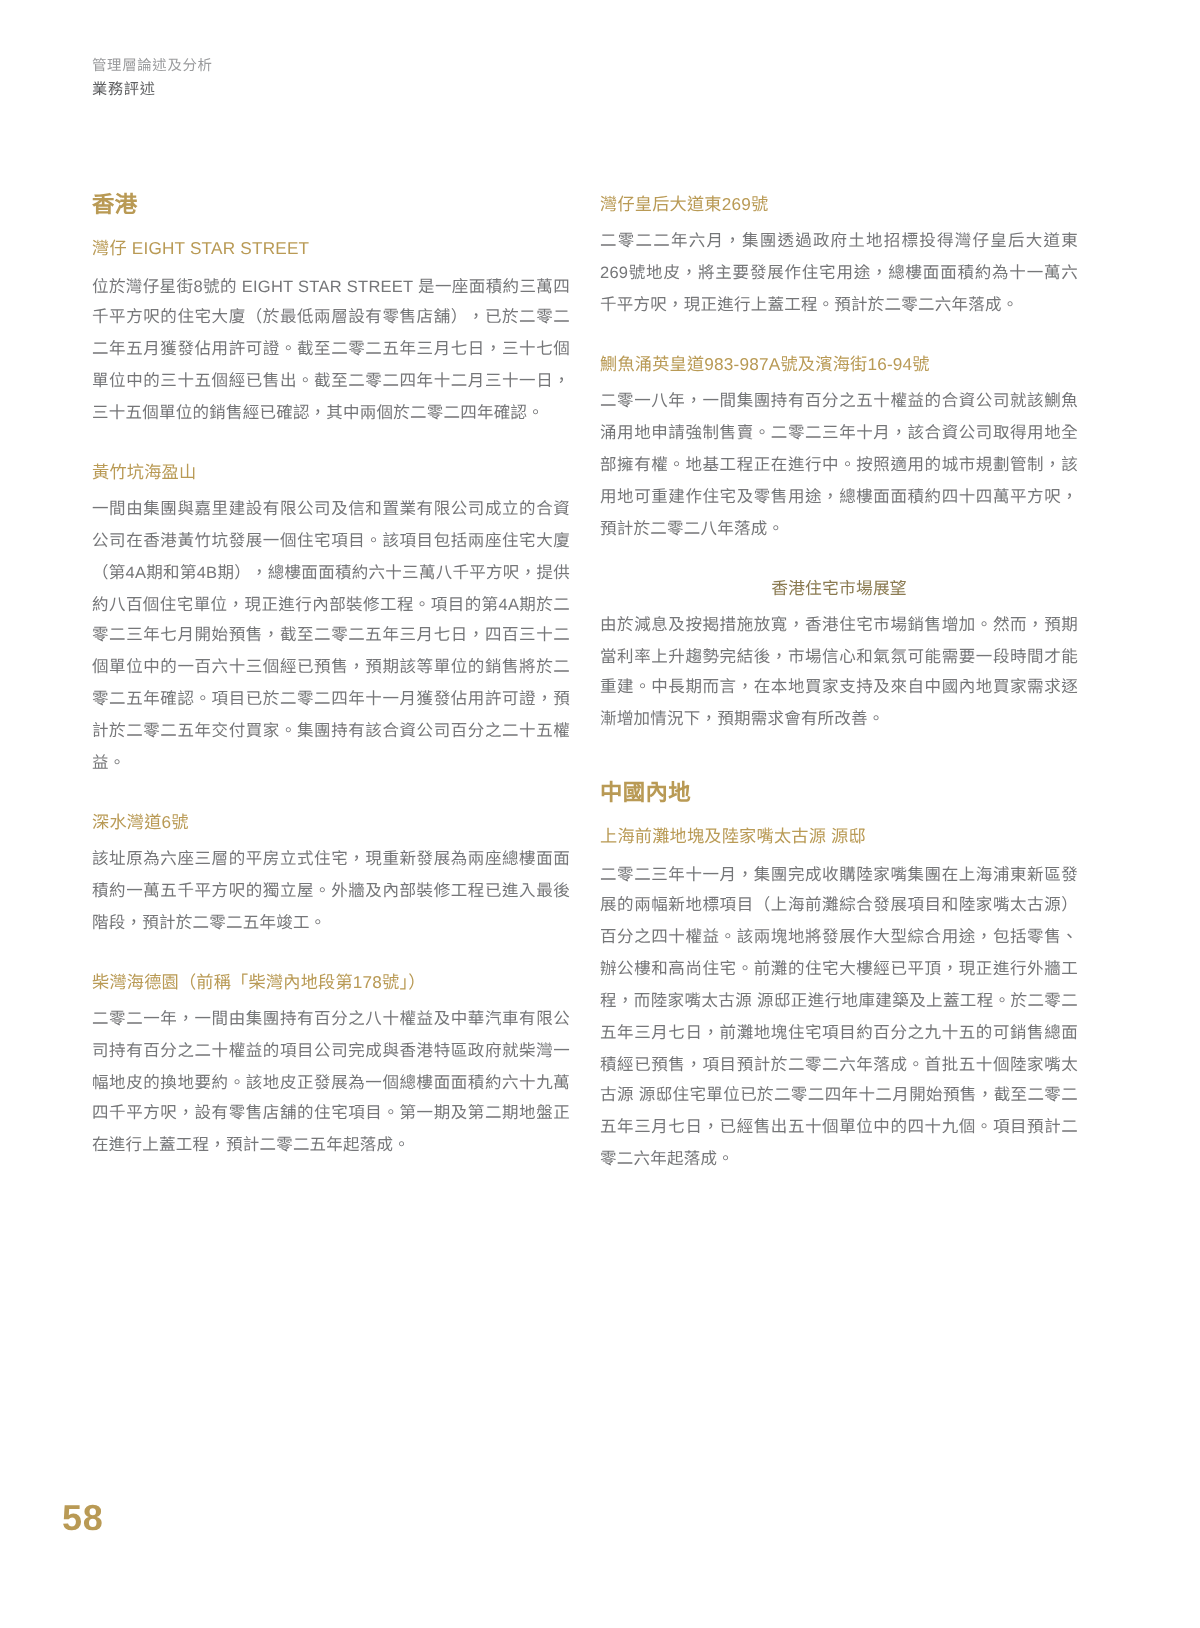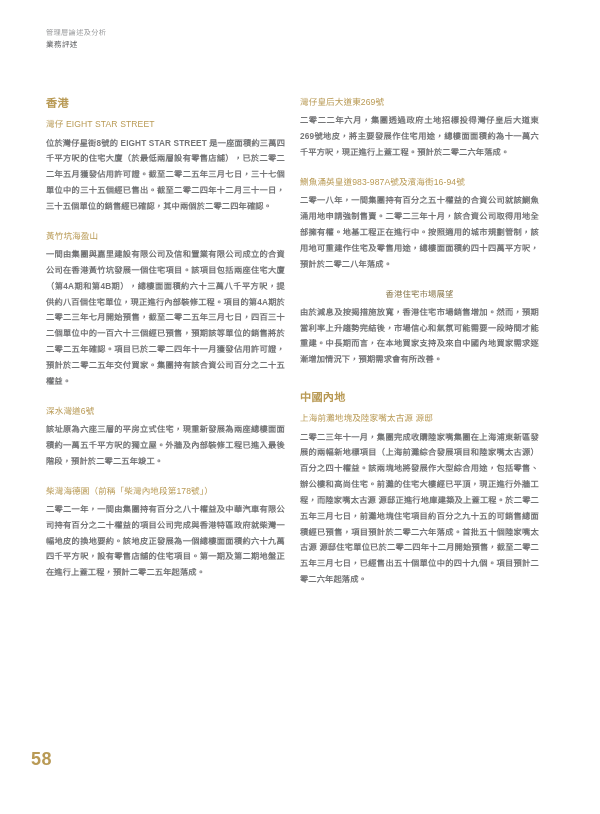--- a/index.html
+++ b/index.html
@@ -86,21 +86,21 @@
 
   
   .para {
     color: #757678;
     font-size: 8.25px;
     line-height: 1.92;
     letter-spacing: 0.12px;
     text-align: justify;
     text-justify: inter-character;
     margin: 0 0 15px 0;
-    font-weight: 700;
+    font-weight: 400;
   }
   .blk {
     margin-bottom: 16px;
   }
   .spacer-sm { height: 7px; }
 
   
   .folio {
     position: absolute;
     left: 31px;

